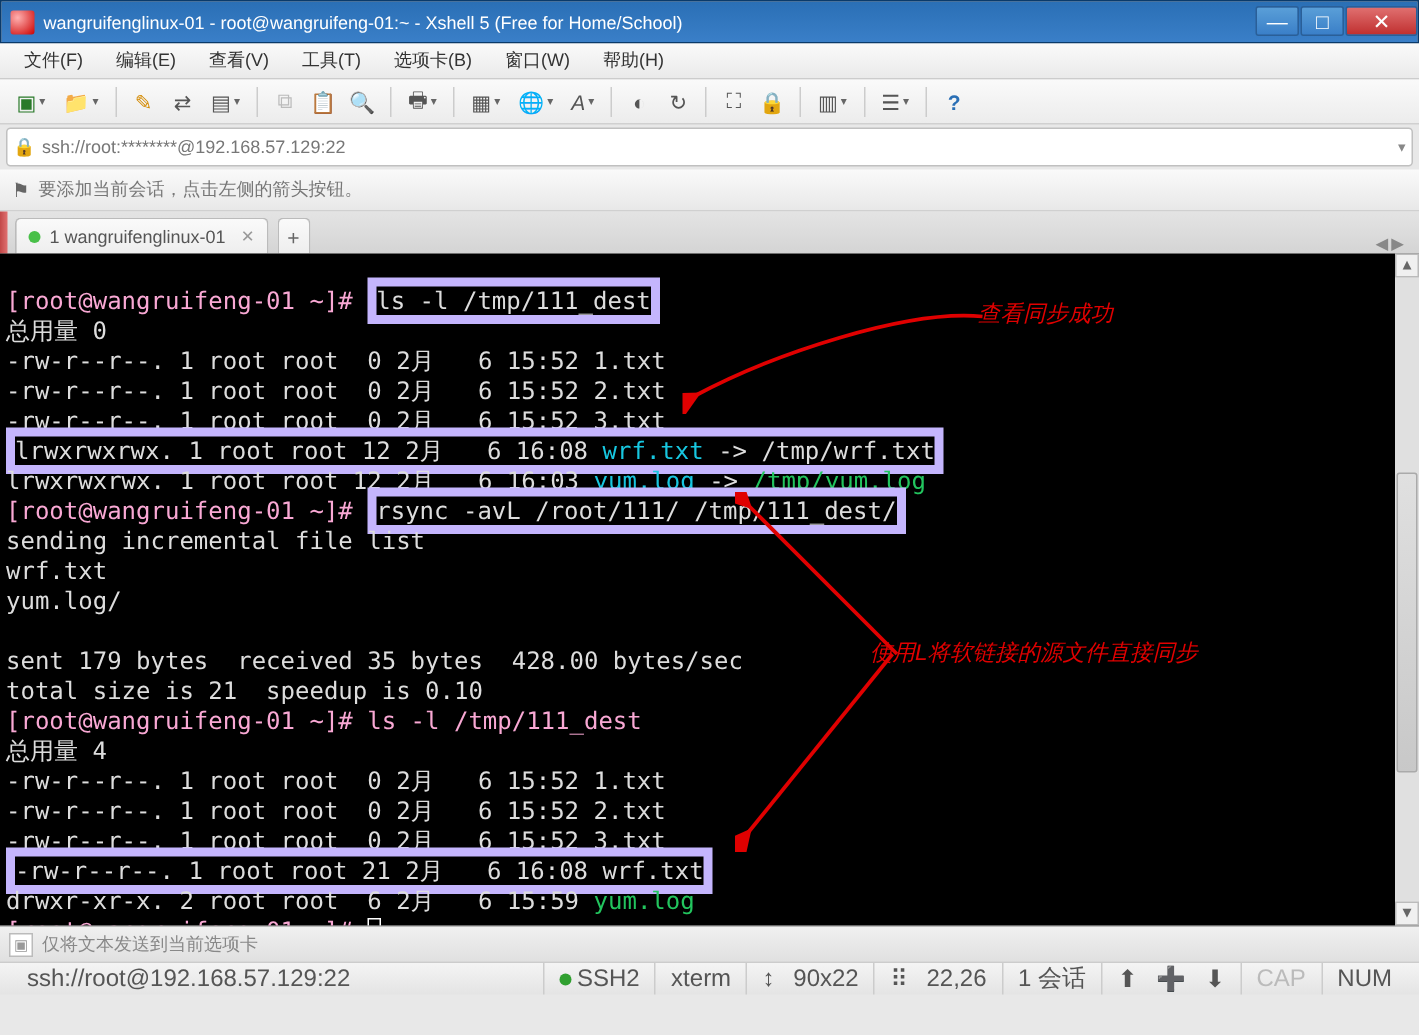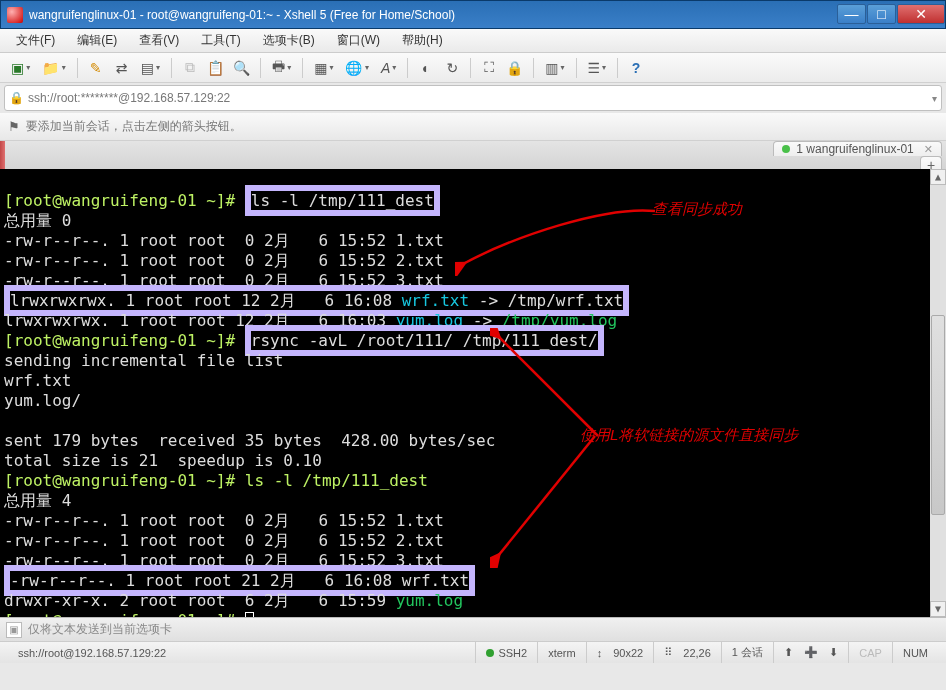--- a/index.html
+++ b/index.html
@@ -28,50 +28,50 @@
 .addrbar { height: 26px; background: #fff; border: 1px solid #c0c0c0; margin: 2px 4px; display: flex; align-items: center; padding: 0 4px; border-radius:3px; }
 .addrbar .lock { color:#888; font-size:12px; margin-right:4px; }
 .addrbar .url { flex:1; color:#777; font-size:12px; }
 .addrbar .down { color:#888; font-size:10px; }
 
 
 .infobar { height: 28px; background: linear-gradient(#fafafa,#e8e8e8); border-bottom: 1px solid #d0d0d0; display:flex; align-items:center; padding:0 8px; color:#777; font-size:12px; gap:6px; }
 .infobar .flag { font-size:13px; color:#666; }
 
 
-.tabstrip { height: 28px; background: linear-gradient(#e4e4e4,#d4d4d4); display:flex; align-items:flex-end; padding:0 4px; position:relative;flex-direction:column; }
+.tabstrip { height: 28px; background: linear-gradient(#e4e4e4,#d4d4d4); display:flex; align-items:flex-end; padding:0 4px; position:relative; }
 .left-red-handle { position:absolute; left:-3px; top:0; bottom:0; width:8px; background: linear-gradient(90deg,#b03030,#e07070); border-radius:2px 0 0 2px; }
 .tab { height: 24px; background: linear-gradient(#fafafa,#eee); border:1px solid #bbb; border-bottom:none; border-radius:4px 4px 0 0; display:flex; align-items:center; padding:0 8px; gap:6px; font-size:12px; color:#555; margin-left:6px; }
 .tab .dot { width:8px; height:8px; background:#49c049; border-radius:50%; }
 .tab .close { color:#999; font-size:11px; margin-left:4px; }
 .tab.add { width:22px; justify-content:center; font-size:14px; color:#666; }
 .tabstrip .rarrows { margin-left:auto; color:#888; display:flex; gap:2px; padding:0 6px; font-size:11px; }
 
 
 .terminal { background:#000; color:#ddd; font-family: "NSimSun","SimSun","Consolas",monospace; font-size:16px; line-height:20px; padding:2px 4px 8px 4px; white-space:pre; position:relative; height: 448px; overflow:hidden; }
 .terminal .scrollbar { position:absolute; right:0; top:0; bottom:0; width:16px; background:#e0e0e0; display:flex; flex-direction:column; align-items:center; }
 .terminal .scrollbar .arr { height:16px; width:100%; display:flex; align-items:center; justify-content:center; color:#666; font-size:10px; background:#f0f0f0; border:1px solid #bbb; }
 .terminal .scrollbar .thumb { margin-top:130px; width:14px; height:200px; background:linear-gradient(#e0e0e0,#c8c8c8); border:1px solid #aaa; border-radius:2px; }
 .red-box { border:6px solid #c4b5fd; display:inline; }
-.prompt { color:#bef264; }
+.prompt { color:#f9a8d4; }
 .cyan { color:#17c7e0; }
 .yellow { color:#22c55e; }
 .cursor { display:inline-block; width:9px; height:16px; border:1px solid #fff; background:transparent; vertical-align:-2px; }
 
 
 .overlay { position:absolute; top:178px; left:0; width:100%; height:448px; pointer-events:none;font-style:italic; }
 .caption { position:absolute; color:#e00000; font-size:15px; font-family:"Microsoft YaHei",sans-serif; }
 svg.arrow { position:absolute; }
 
 
 .sendbar { height:24px; background:linear-gradient(#f0f0f0,#e0e0e0); border-top:1px solid #bbb; display:flex; align-items:center; padding:0 6px; color:#888; gap:6px; }
 .sendbar .iconbox { width:16px; height:16px; border:1px solid #bbb; background:#fff; display:flex; align-items:center; justify-content:center; font-size:10px; color:#999; }
 
 
-.statusbar { height:22px; background:linear-gradient(#f4f4f4,#e4e4e4); border-top:1px solid #ccc; display:flex; align-items:flex-end; padding:0 8px; font-size:11px; color:#555; }
+.statusbar { height:22px; background:linear-gradient(#f4f4f4,#e4e4e4); border-top:1px solid #ccc; display:flex; align-items:flex-end; padding:0 8px; font-size:16px; color:#555; }
 .statusbar .cell { padding:0 10px; border-left:1px solid #ccc; height:100%; display:flex; align-items:center; gap:4px; }
 .statusbar .cell:first-child { border-left:none; flex:none; }
 .statusbar .spacer { flex:1; }
 .statusbar .green-dot { width:8px; height:8px; background:#30a030; border-radius:50%; }
 
 </style>
 </head>
 <body>
 
 <div class="titlebar">

